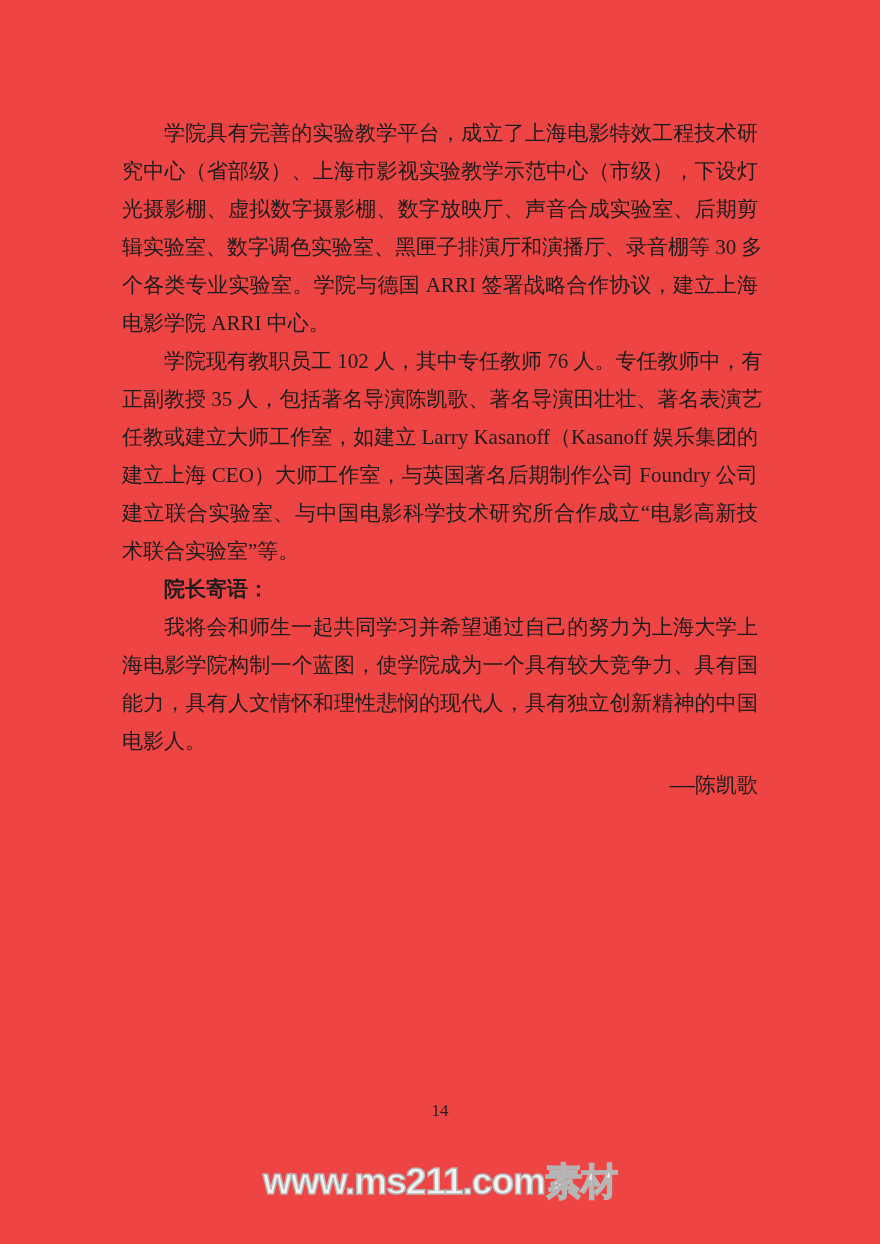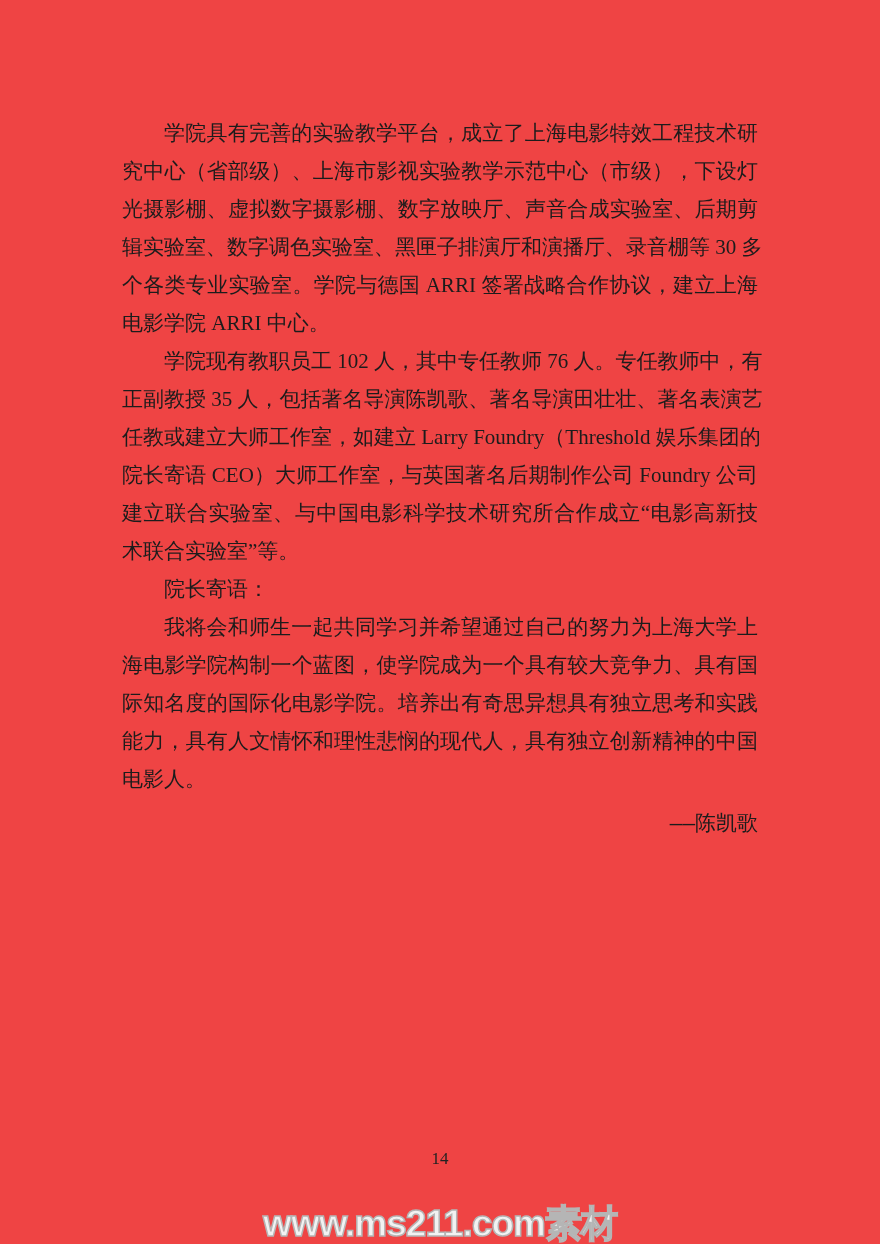--- a/index.html
+++ b/index.html
@@ -33,21 +33,21 @@
   .ln.end {
     text-align: right;
     text-align-last: left;
     white-space: normal;
   }
   .ln.indent {
     text-indent: 2em;
   }
   .heading {
     font-family: "Liberation Sans", "DejaVu Sans", sans-serif;
-    font-weight: normal;
+    font-weight: bold;
     font-size: 21px;
     line-height: 38px;
     text-align: center;
     text-align-last: left;
   }
   .heading.indent {
     text-indent: 2em;
   }
   .signature {
     font-size: 21px;
@@ -61,31 +61,31 @@
     font-family: "Liberation Sans", "DejaVu Sans", sans-serif;
     font-weight: bold;
     font-size: 21px;
     line-height: 38px;
     margin-top: 4px;
     text-align: left;
     text-align-last: left;
   }
   .page-number {
     position: absolute;
-    top: 1148px;
+    top: 1100px;
     left: 0;
     width: 100%;
     text-align: center;
     font-size: 17px;
     line-height: 22px;
     color: #222222;
   }
   .watermark {
     position: absolute;
-    top: 1204px;
+    top: 1162px;
     left: 0;
     width: 100%;
     text-align: center;
     font-family: "Liberation Sans", "DejaVu Sans", sans-serif;
     font-weight: bold;
     font-size: 37px;
     line-height: 40px;
     letter-spacing: -1px;
     color: #f2f2f2;
     -webkit-text-stroke: 1.5px #b5b5b5;
@@ -103,33 +103,32 @@
       <div class="ln">究中心（省部级）、上海市影视实验教学示范中心（市级），下设灯</div>
       <div class="ln">光摄影棚、虚拟数字摄影棚、数字放映厅、声音合成实验室、后期剪</div>
       <div class="ln">辑实验室、数字调色实验室、黑匣子排演厅和演播厅、录音棚等 30 多</div>
       <div class="ln">个各类专业实验室。学院与德国 ARRI 签署战略合作协议，建立上海</div>
       <div class="ln end">电影学院 ARRI 中心。</div>
     </div>
 
     <div>
       <div class="ln indent">学院现有教职员工 102 人，其中专任教师 76 人。专任教师中，有</div>
       <div class="ln">正副教授 35 人，包括著名导演陈凯歌、著名导演田壮壮、著名表演艺</div>
-      <div class="ln">任教或建立大师工作室，如建立 Larry Foundry（Threshold 娱乐集团的</div>
-      <div class="ln">院长寄语 CEO）大师工作室，与英国著名后期制作公司 Foundry 公司</div>
+      <div class="ln">任教或建立大师工作室，如建立 Larry Kasanoff（Kasanoff 娱乐集团的</div>
+      <div class="ln">建立上海 CEO）大师工作室，与英国著名后期制作公司 Foundry 公司</div>
       <div class="ln">建立联合实验室、与中国电影科学技术研究所合作成立“电影高新技</div>
       <div class="ln end">术联合实验室”等。</div>
     </div>
 
 
     <div class="heading indent">院长寄语：</div>
 
     <div>
       <div class="ln indent">我将会和师生一起共同学习并希望通过自己的努力为上海大学上</div>
       <div class="ln">海电影学院构制一个蓝图，使学院成为一个具有较大竞争力、具有国</div>
-      <div class="ln">际知名度的国际化电影学院。培养出有奇思异想具有独立思考和实践</div>
       <div class="ln">能力，具有人文情怀和理性悲悯的现代人，具有独立创新精神的中国</div>
       <div class="ln end">电影人。</div>
     </div>
 
     <div class="signature">——陈凯歌</div>
 
 
   </div>
 
   <div class="page-number">14</div>

